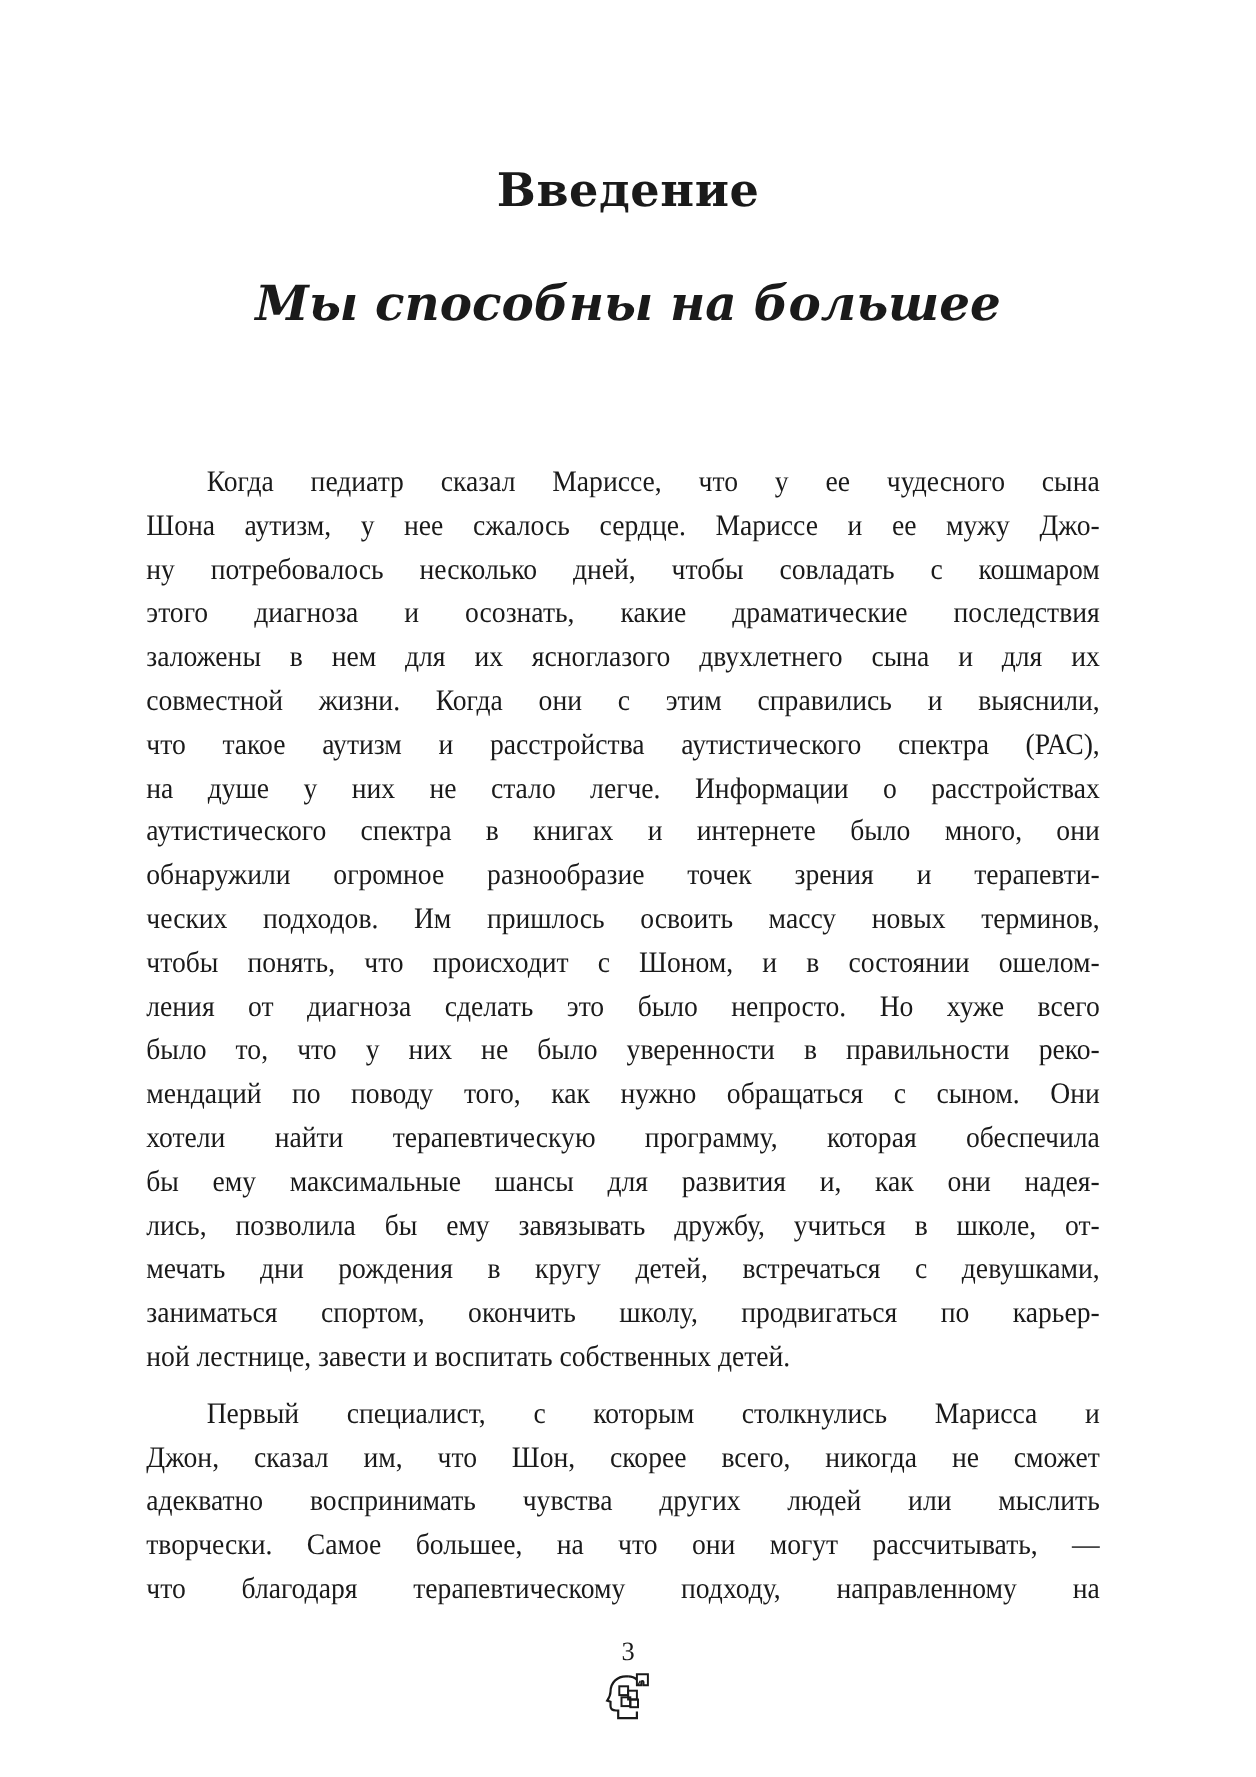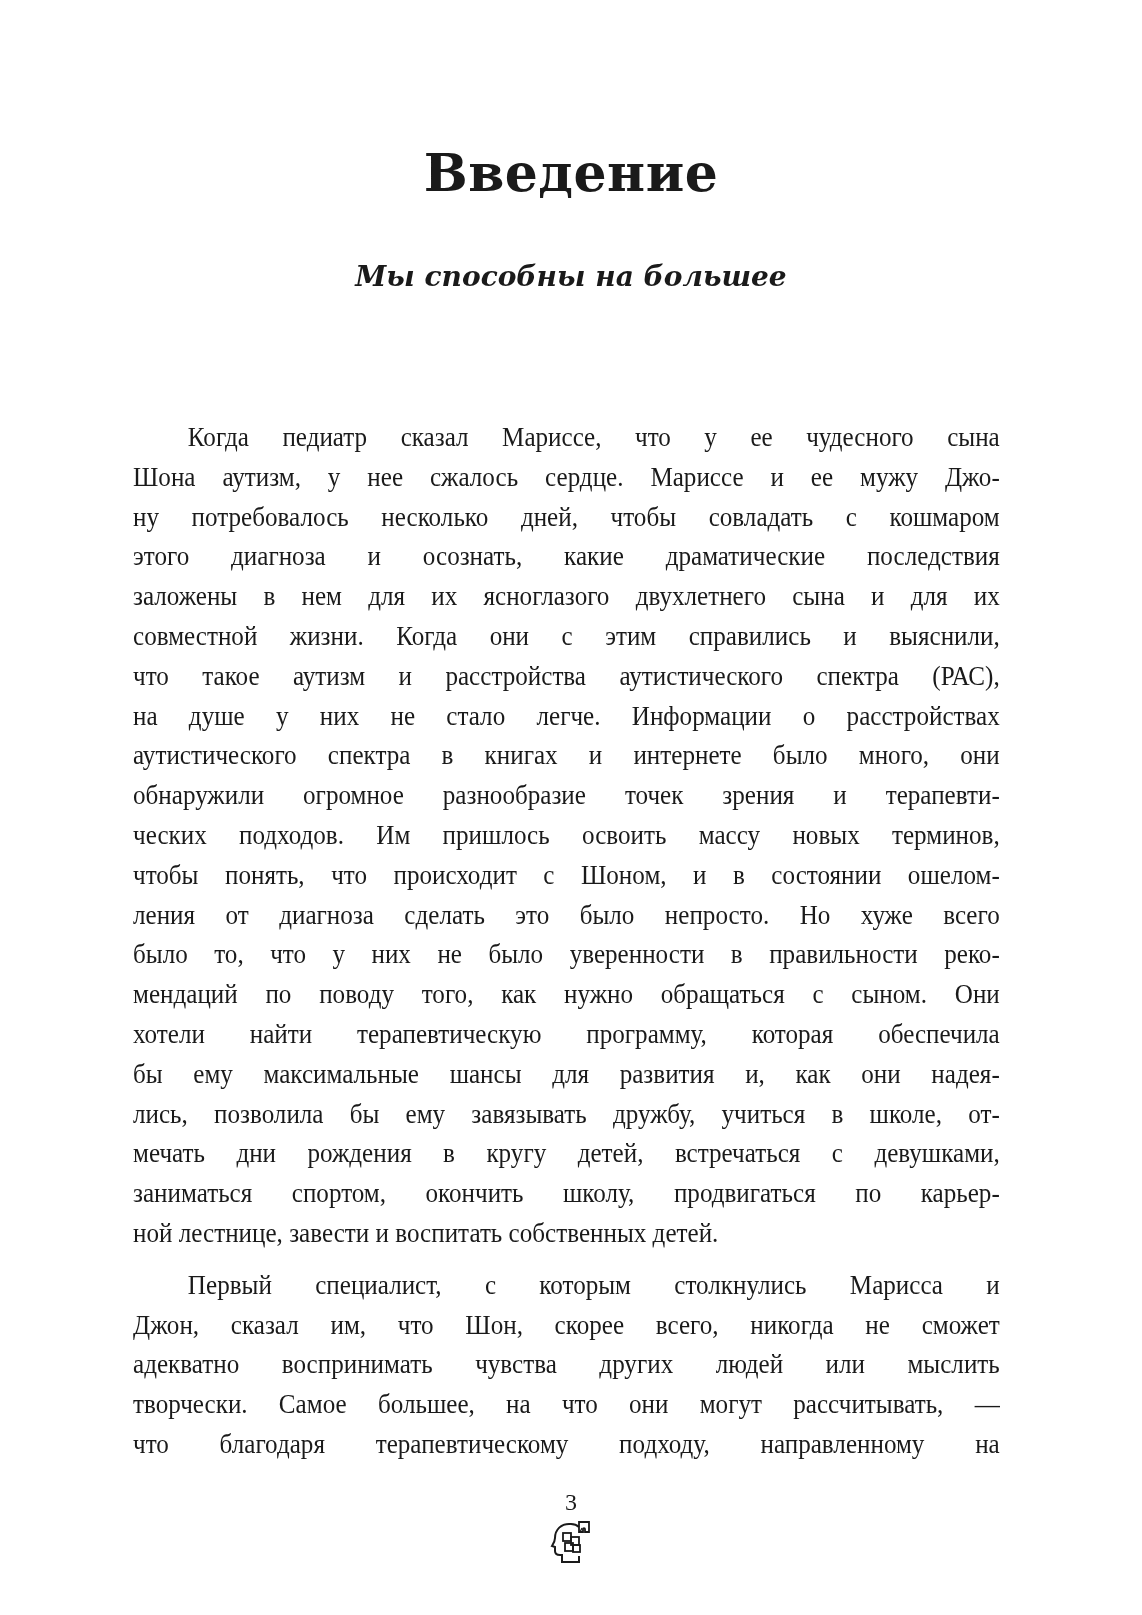--- a/index.html
+++ b/index.html
@@ -22,34 +22,34 @@
       height: 1615px;
     }
     .chapter-title {
       position: absolute;
       top: 138px;
       left: 0;
       width: 1142px;
       text-align: center;
       font-family: "DejaVu Serif", "Liberation Serif", serif;
       font-weight: bold;
-      font-size: 52px;
+      font-size: 42px;
       letter-spacing: 0.5px;
       line-height: 70px;
       margin: 0;
     }
     .chapter-subtitle {
       position: absolute;
       top: 252px;
       left: 0;
       width: 1142px;
       text-align: center;
       font-family: "DejaVu Serif", "Liberation Serif", serif;
       font-style: italic;
-      font-size: 28px;
+      font-size: 44px;
       line-height: 50px;
       margin: 0;
     }
     .body-text {
       position: absolute;
       top: 418px;
       left: 133px;
       width: 867px;
       font-family: "Liberation Serif", serif;
       font-size: 27px;

